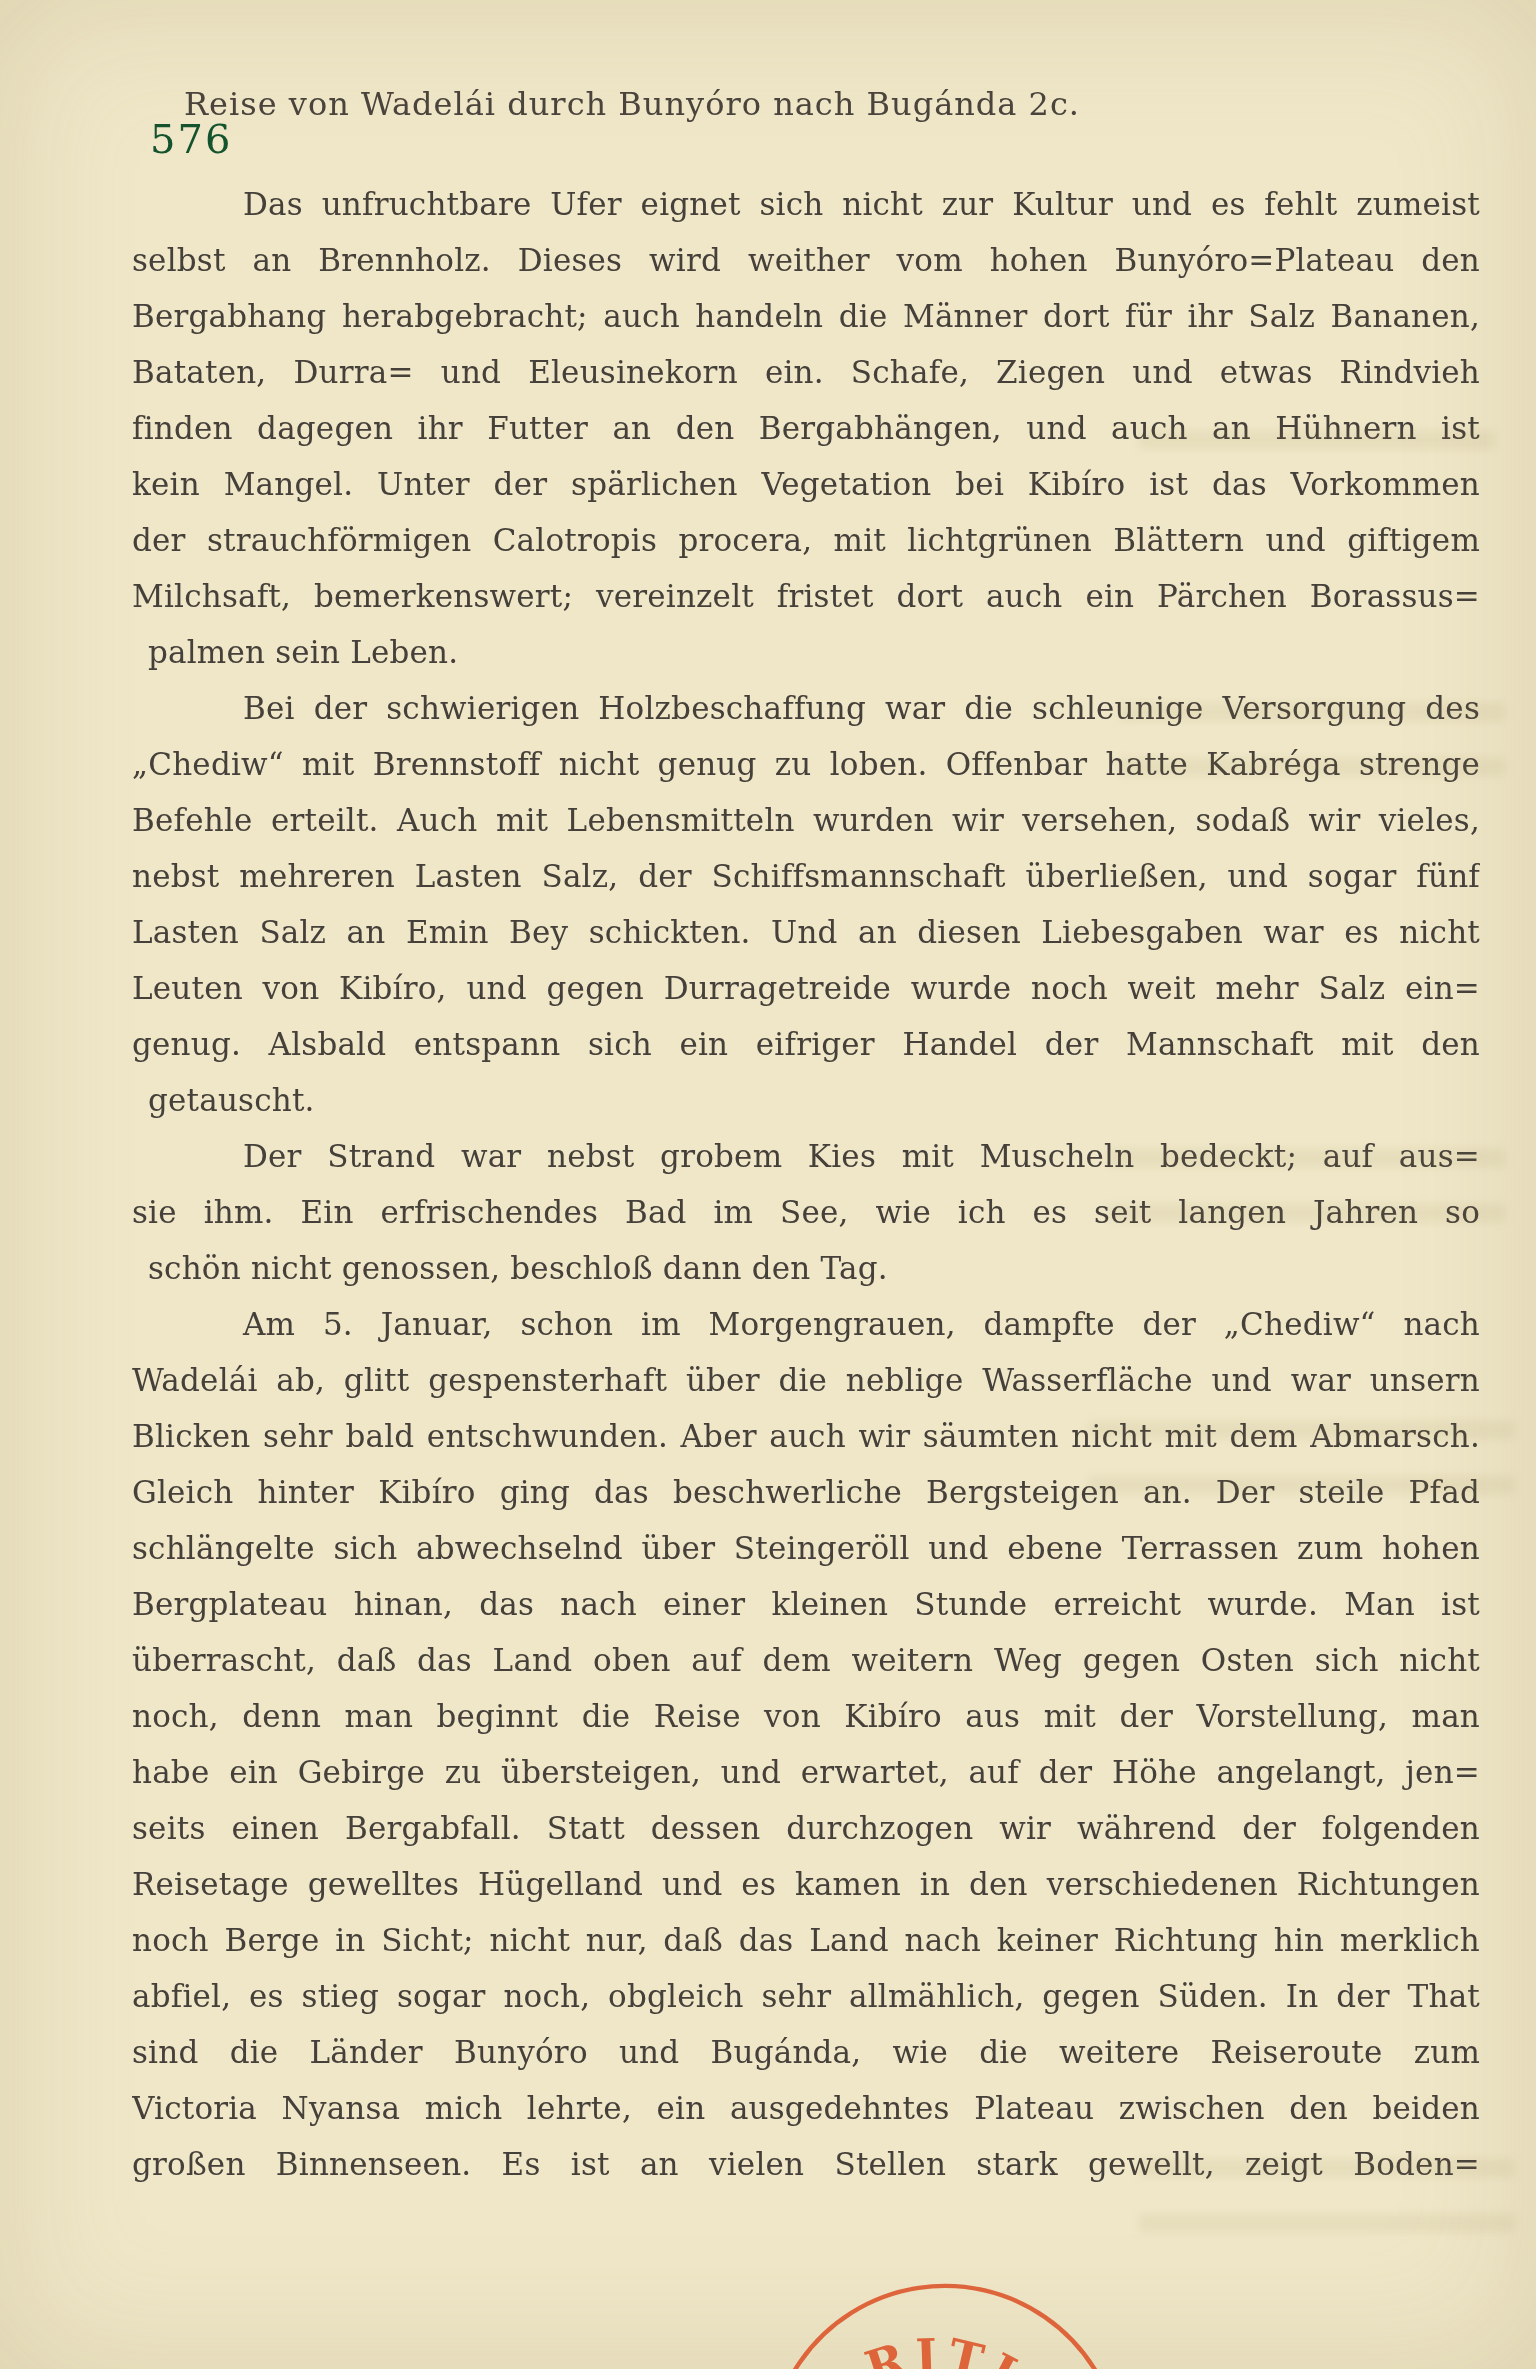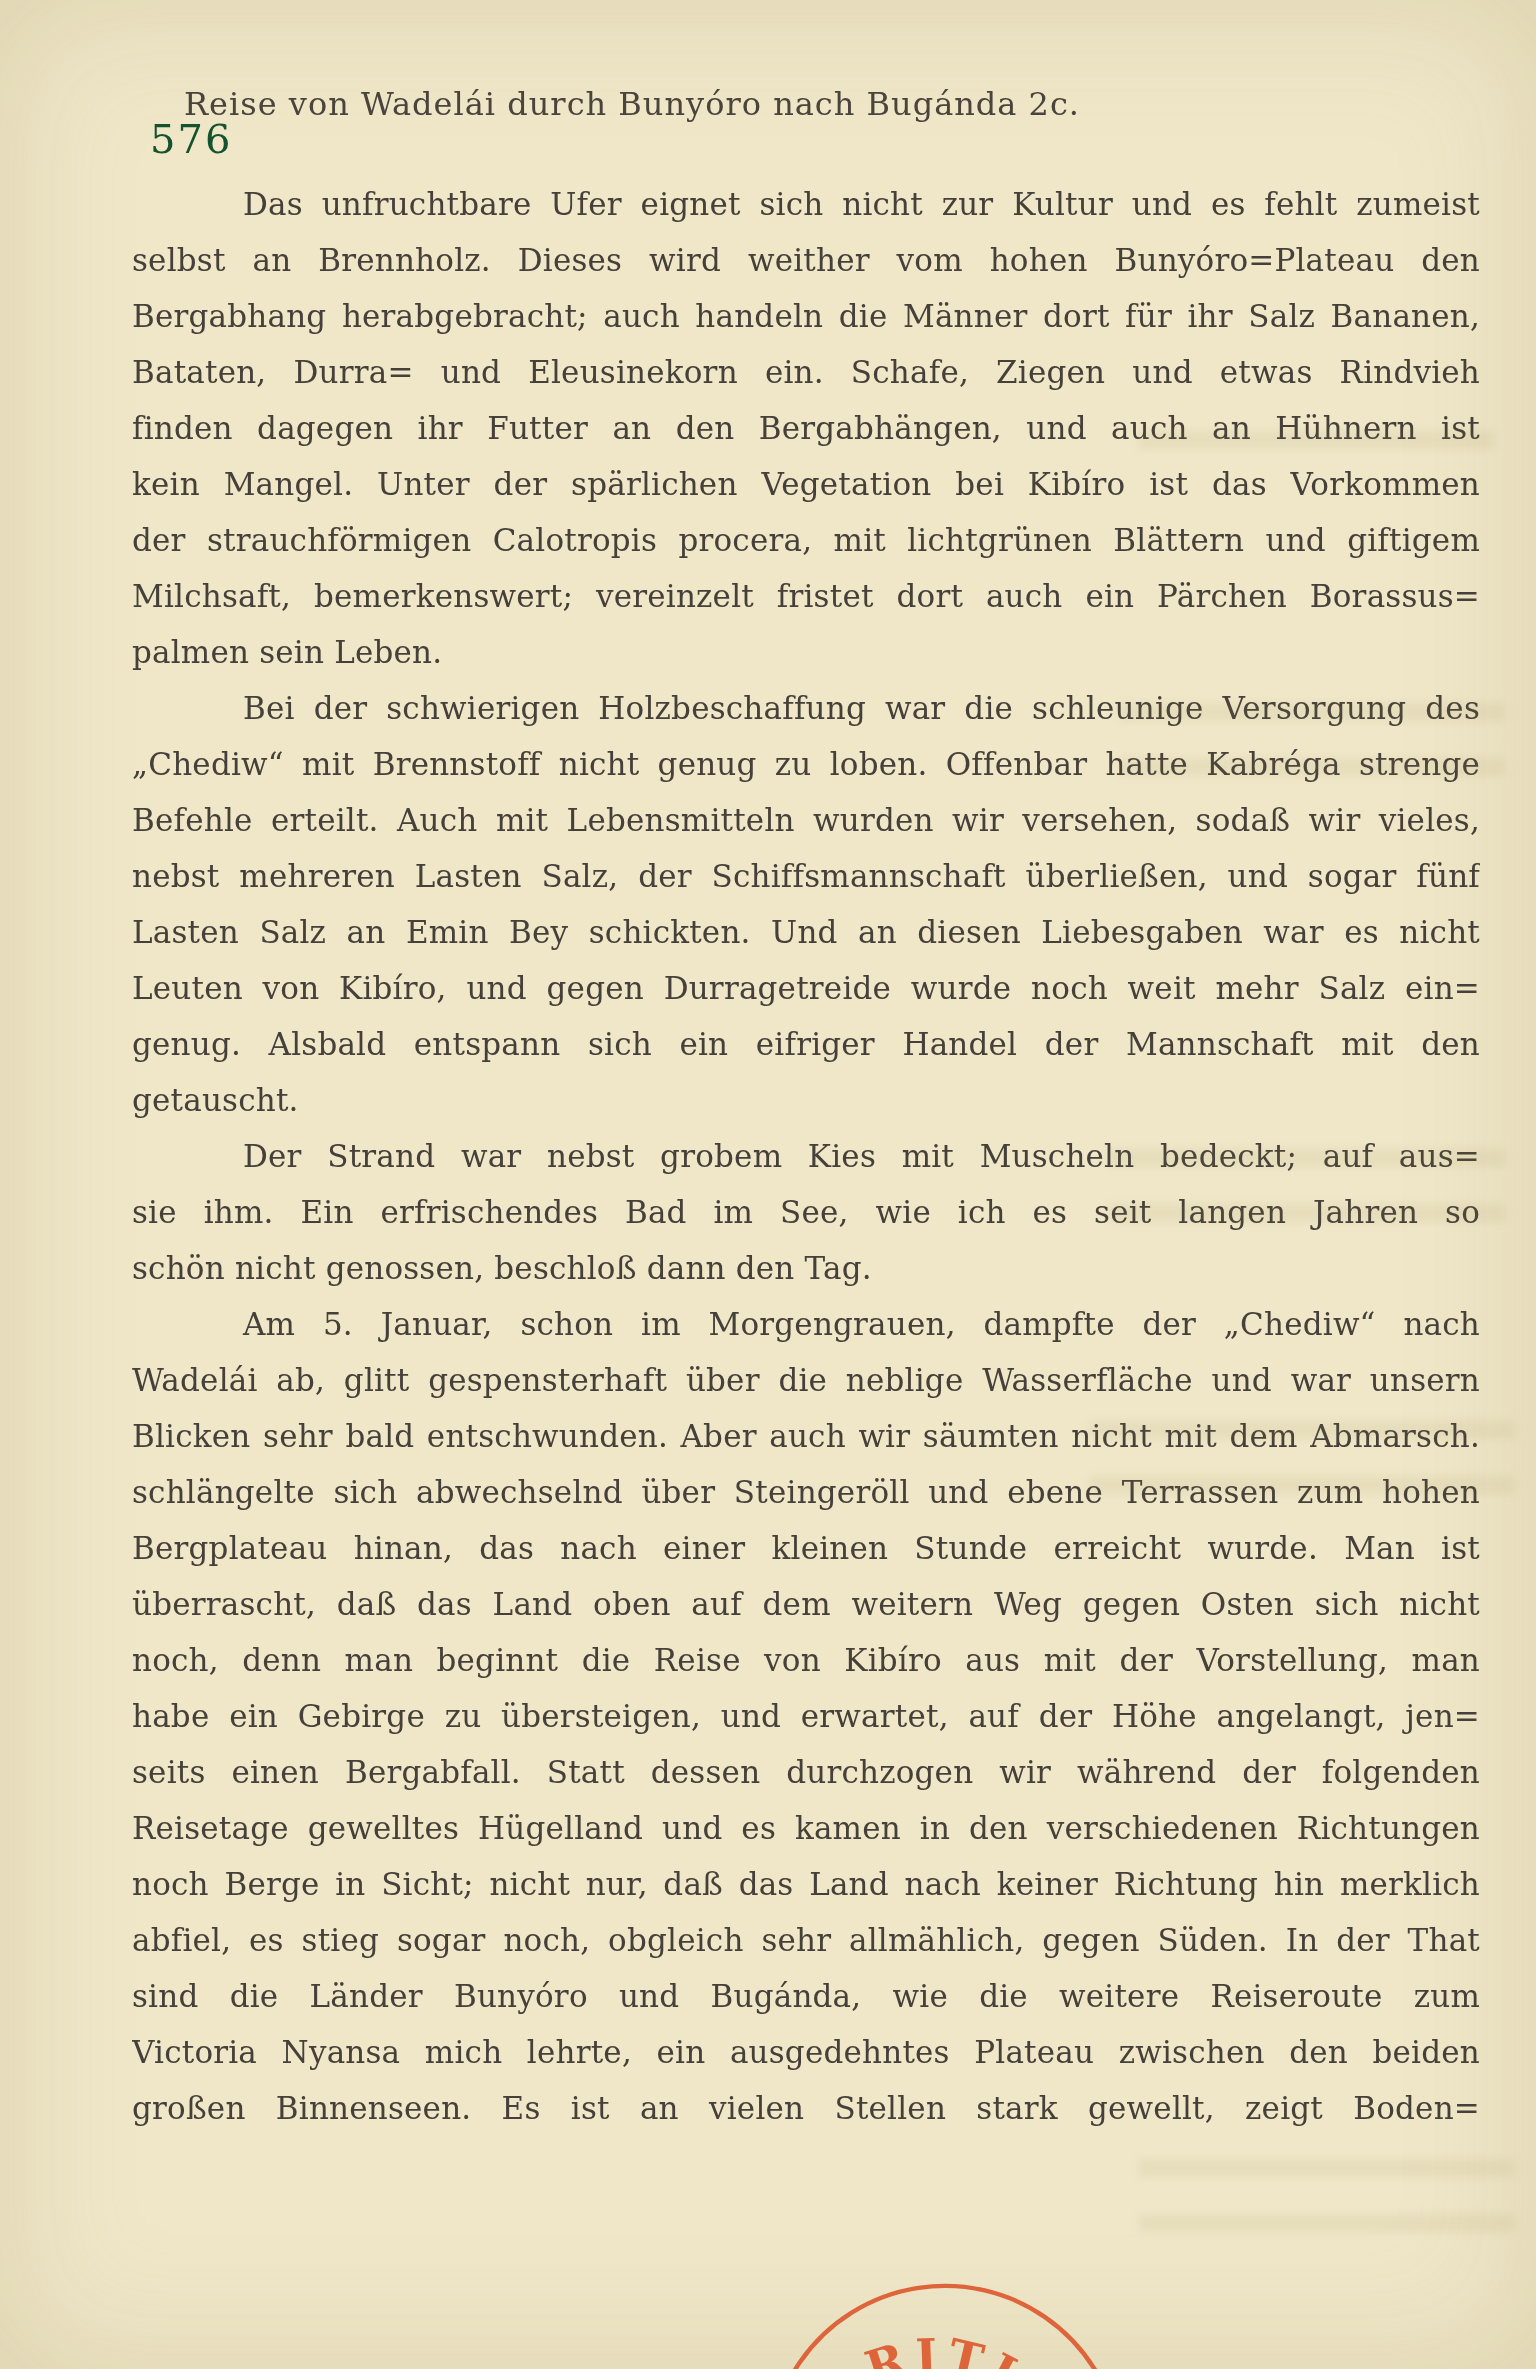--- a/index.html
+++ b/index.html
@@ -31,21 +31,21 @@
   .body-text{
     position:absolute;top:176px;left:132px;width:1348px;
     font-size:31px;letter-spacing:0.2px;
   }
   .line{
     height:56px;line-height:56px;
     text-align:justify;text-align-last:justify;
     overflow:hidden;white-space:normal;
   }
   .line.indent{padding-left:111px;}
-  .line.last{text-align-last:left;}
+  .line.last{text-align-last:left;margin-left:16px;}
   
   .smudge{
     position:absolute;
     background:repeating-linear-gradient(0deg,
       rgba(0,0,0,0) 0 16px, rgba(150,128,70,.28) 16px 34px, rgba(0,0,0,0) 34px 55px);
     filter:blur(5px);opacity:.35;border-radius:8px;
   }
   .stamp{position:absolute;left:762px;top:2279px;opacity:.88;}
 </style>
 </head>
@@ -74,20 +74,21 @@
       <div class="line">Lasten Salz an Emin Bey schickten. Und an diesen Liebesgaben war es nicht</div>
       <div class="line">Leuten von Kibíro, und gegen Durragetreide wurde noch weit mehr Salz ein=</div>
       <div class="line">genug. Alsbald entspann sich ein eifriger Handel der Mannschaft mit den</div>
       <div class="line last">getauscht.</div>
       <div class="line indent">Der Strand war nebst grobem Kies mit Muscheln bedeckt; auf aus=</div>
       <div class="line">sie ihm. Ein erfrischendes Bad im See, wie ich es seit langen Jahren so</div>
       <div class="line last">schön nicht genossen, beschloß dann den Tag.</div>
       <div class="line indent">Am 5. Januar, schon im Morgengrauen, dampfte der „Chediw“ nach</div>
       <div class="line">Wadelái ab, glitt gespensterhaft über die neblige Wasserfläche und war unsern</div>
       <div class="line">Blicken sehr bald entschwunden. Aber auch wir säumten nicht mit dem Abmarsch.</div>
+      <div class="line">Gleich hinter Kibíro ging das beschwerliche Bergsteigen an. Der steile Pfad</div>
       <div class="line">schlängelte sich abwechselnd über Steingeröll und ebene Terrassen zum hohen</div>
       <div class="line">Bergplateau hinan, das nach einer kleinen Stunde erreicht wurde. Man ist</div>
       <div class="line">überrascht, daß das Land oben auf dem weitern Weg gegen Osten sich nicht</div>
       <div class="line">noch, denn man beginnt die Reise von Kibíro aus mit der Vorstellung, man</div>
       <div class="line">habe ein Gebirge zu übersteigen, und erwartet, auf der Höhe angelangt, jen=</div>
       <div class="line">seits einen Bergabfall. Statt dessen durchzogen wir während der folgenden</div>
       <div class="line">Reisetage gewelltes Hügelland und es kamen in den verschiedenen Richtungen</div>
       <div class="line">noch Berge in Sicht; nicht nur, daß das Land nach keiner Richtung hin merklich</div>
       <div class="line">abfiel, es stieg sogar noch, obgleich sehr allmählich, gegen Süden. In der That</div>
       <div class="line">sind die Länder Bunyóro und Bugánda, wie die weitere Reiseroute zum</div>

